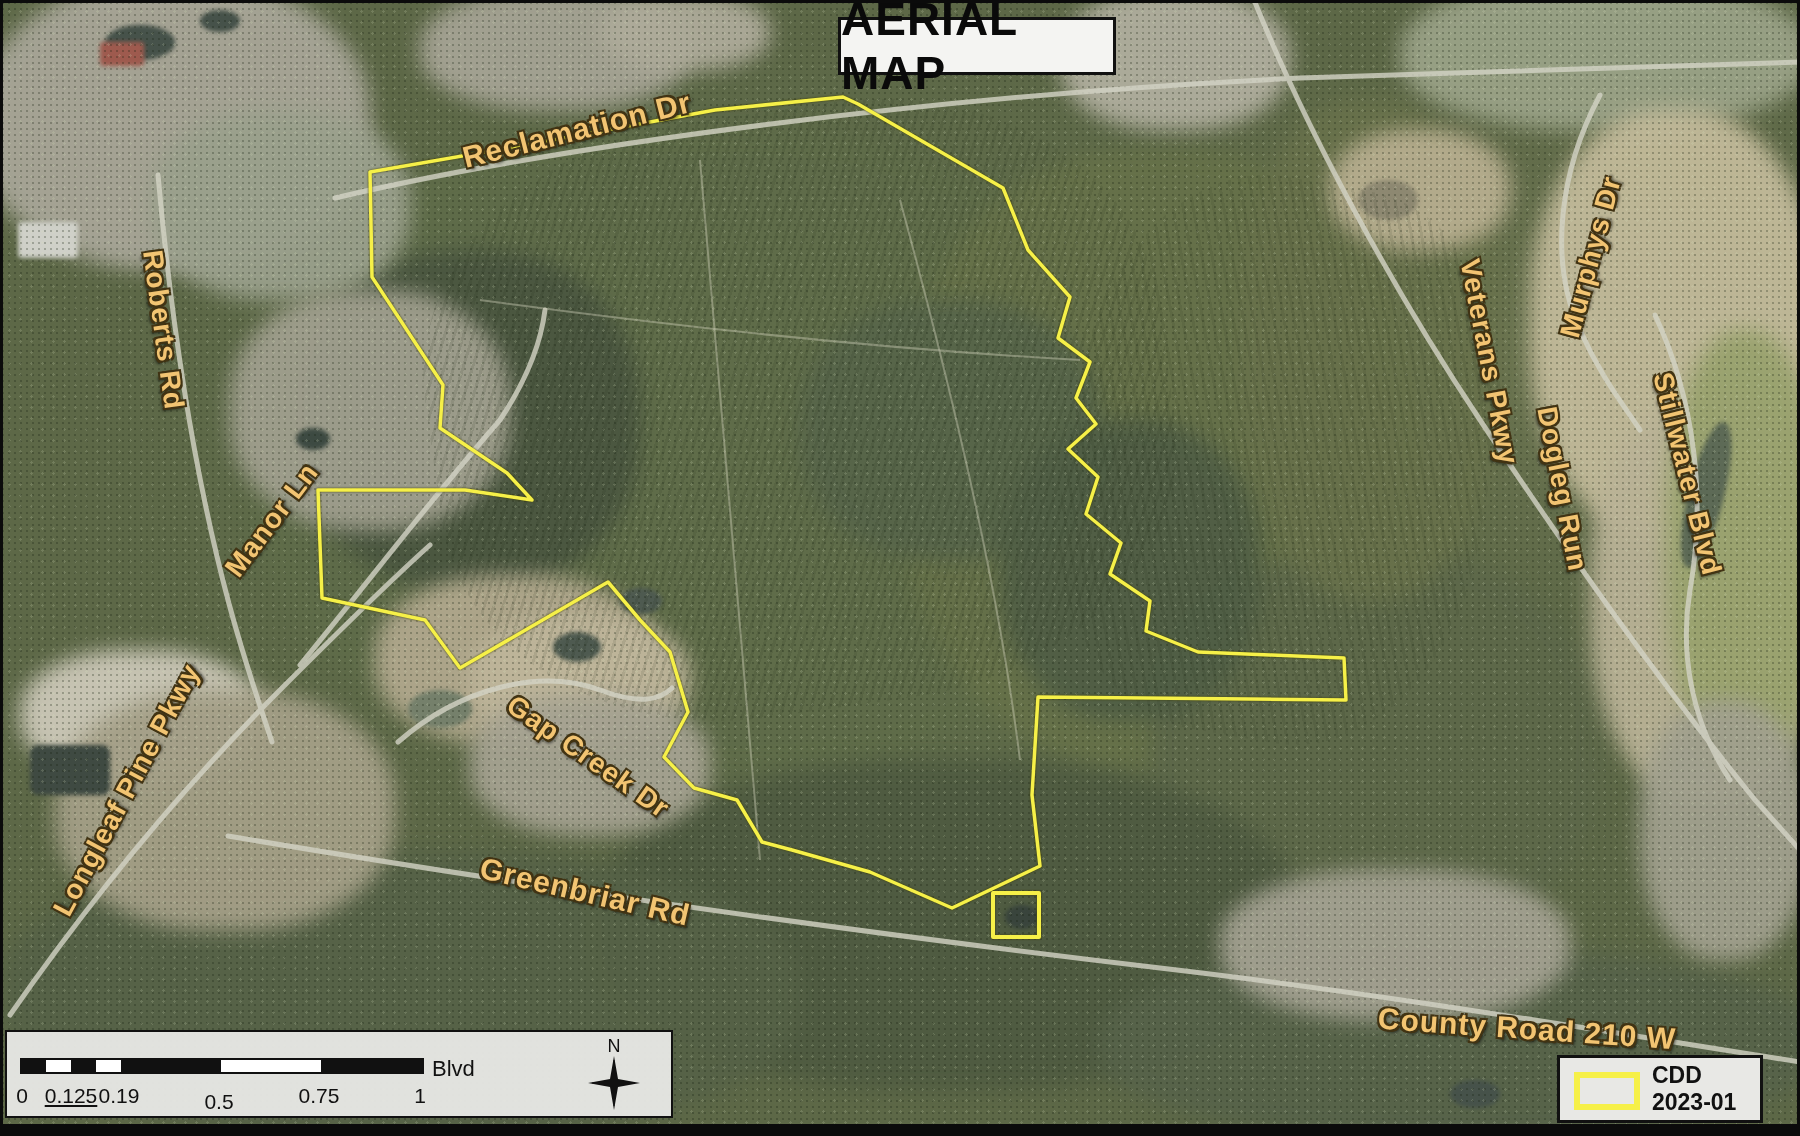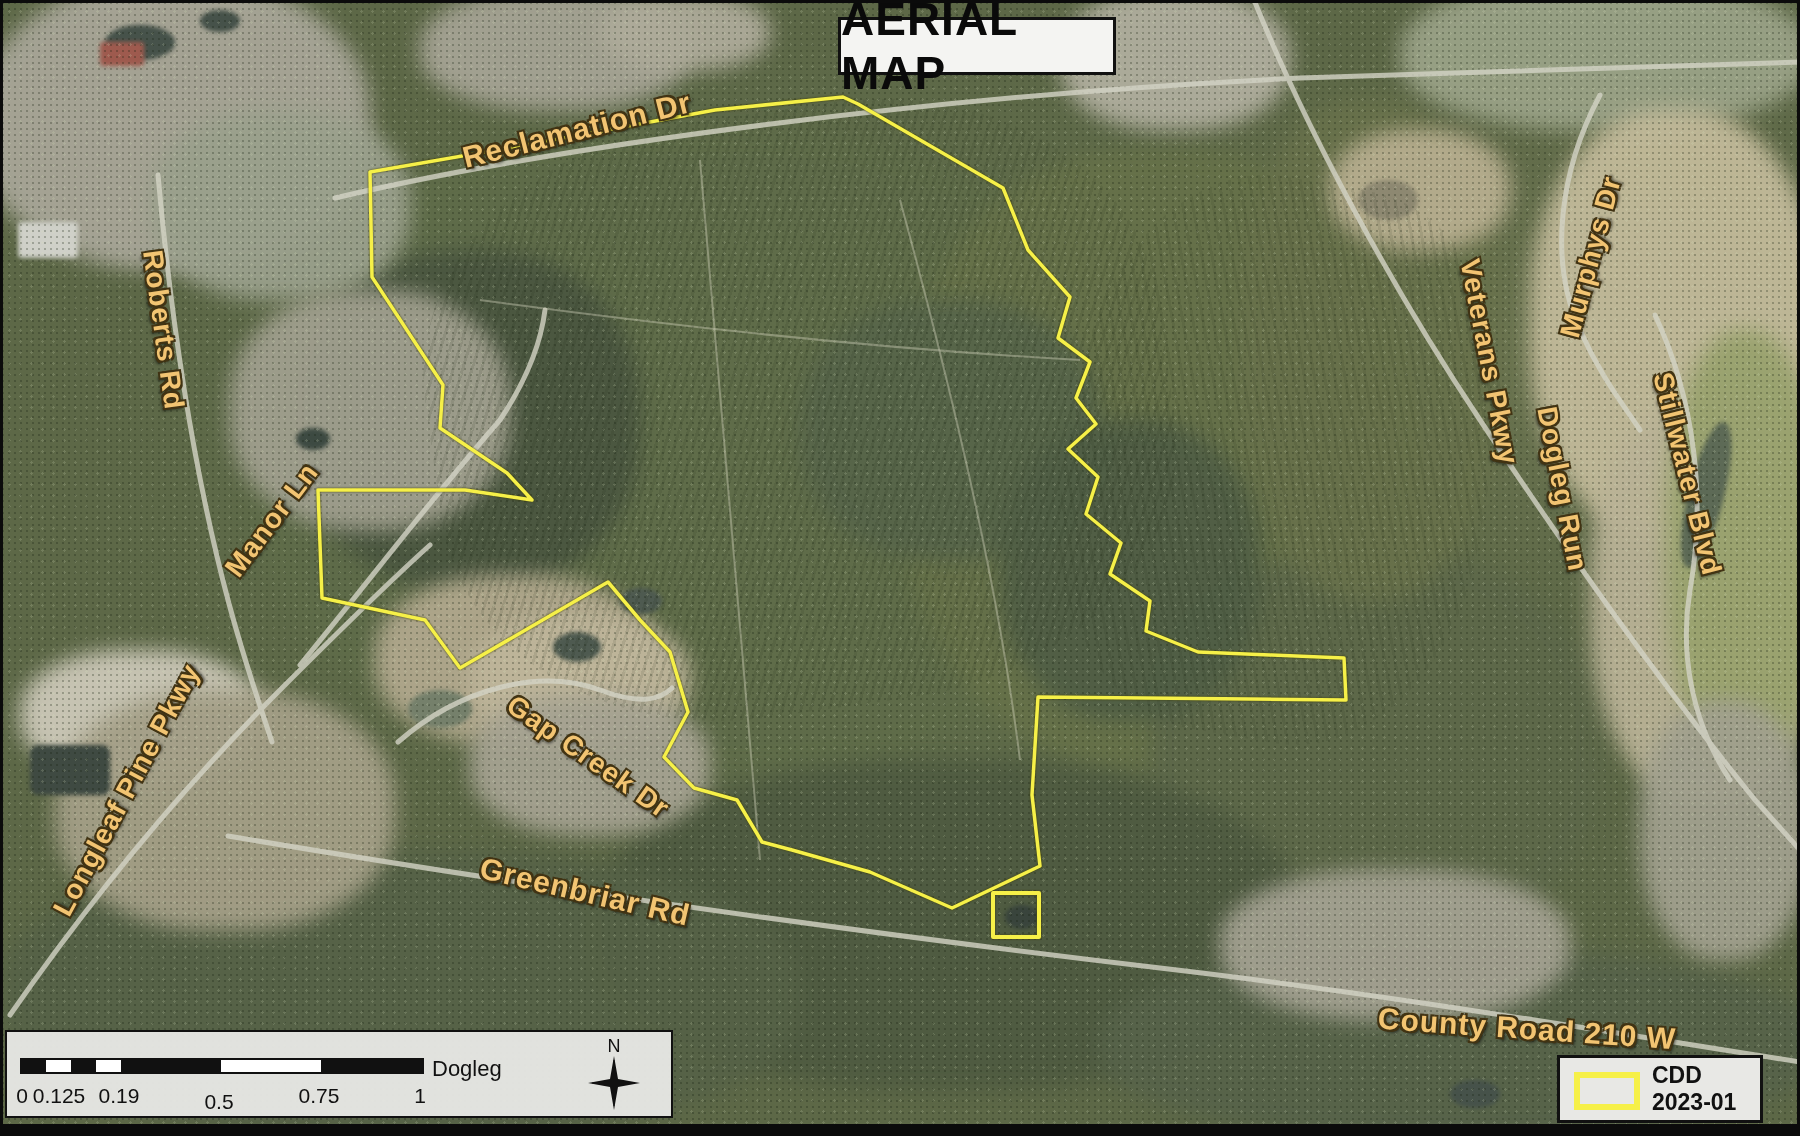--- a/index.html
+++ b/index.html
@@ -154,26 +154,26 @@
     <div id="sb-track">
       <b style="width:24px;background:#111;"></b>
       <b style="width:25px;background:#fff;"></b>
       <b style="width:25px;background:#111;"></b>
       <b style="width:25px;background:#fff;"></b>
       <b style="width:100px;background:#111;"></b>
       <b style="width:100px;background:#fff;"></b>
       <b style="width:101px;background:#111;"></b>
     </div>
     <span class="sb-tick" style="left:15px;">0</span>
-    <span class="sb-tick" style="left:52px;">0.125</span>
+    <span class="sb-tick" style="left:64px;text-decoration:underline;">0.125</span>
     <span class="sb-tick" style="left:112px;">0.19</span>
     <span class="sb-tick" style="left:212px;margin-top:6px;">0.5</span>
     <span class="sb-tick" style="left:312px;text-align:center;">0.75</span>
     <span class="sb-tick" style="left:413px;">1</span>
-    <span id="sb-unit">Dogleg</span>
+    <span id="sb-unit">Blvd</span>
     <span id="compass-n">N</span>
     <svg style="position:absolute;left:577px;top:22px;" width="60" height="58" viewBox="0 0 60 58">
       <path d="M30,6 V52 M8,29 H52" stroke="#111" stroke-width="1" stroke-dasharray="3 2" fill="none"></path>
       <polygon points="30,2 34,25 56,29 34,33 30,56 26,33 4,29 26,25" fill="#111"></polygon>
     </svg>
   </div>
 
 
   <div id="legend-box">
     <div id="legend-swatch"></div>

